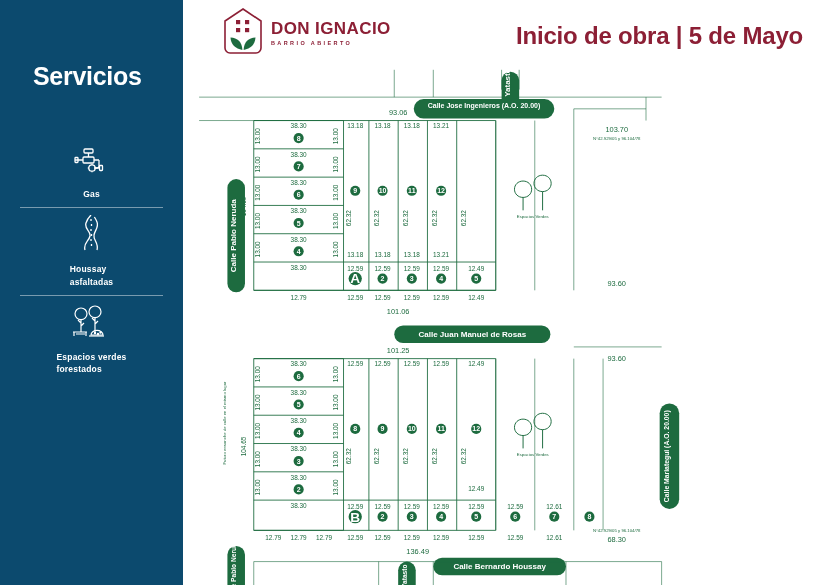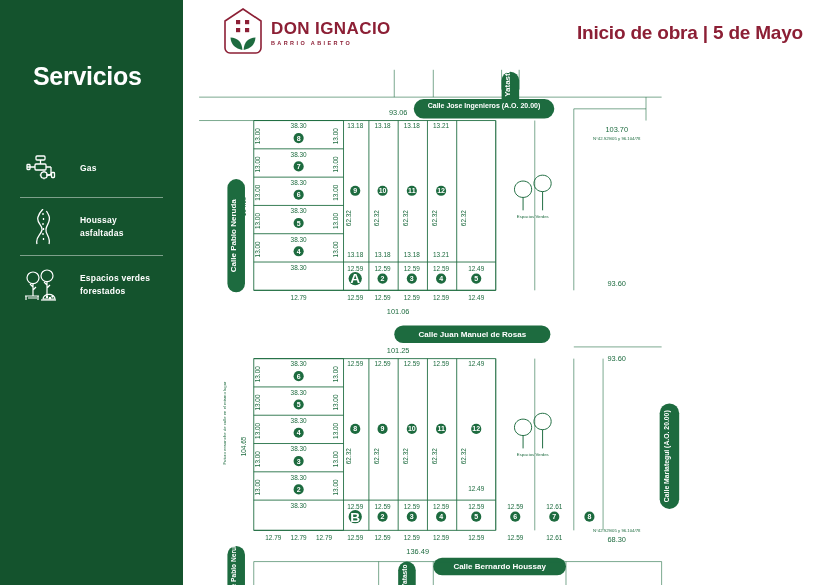--- a/index.html
+++ b/index.html
@@ -7,48 +7,48 @@
   body {
     font-family:"Liberation Sans", sans-serif;
     background:#ffffff;
     position:relative;
     overflow:hidden;
   }
 
   
   #sidebar{
     position:absolute; left:0; top:0; width:183px; height:585px;
-    background:#14532d; color:#fff;
+    background:#0c4a6e; color:#fff;
     display:flex; flex-direction:column; align-items:center;
   }
   #sidebar-title{
     font-size:25px; font-weight:bold; letter-spacing:-0.3px;
     margin-top:62px; width:100%; padding-left:33px;
   }
   #services-list{ margin-top:48px; width:143px; }
   .service-item{
     display:flex; align-items:center; gap:12px;
-    min-height:58px; padding:7px 0;
+    min-height:58px; padding:7px 0;flex-direction:column;
   }
   .service-item + .service-item{ border-top:1px solid rgba(255,255,255,.45); }
   .svc-icon{ width:48px; min-width:48px; display:flex; justify-content:center; align-items:center; }
   .svc-icon svg{ display:block; }
   .svc-label{ font-size:8.5px; font-weight:bold; line-height:1.45; letter-spacing:.2px; }
 
   
   #header{
     position:absolute; left:183px; top:0; width:645px; height:62px;
   }
   #logo-wrap{ position:absolute; left:38px; top:6px; display:flex; align-items:center; gap:6px; }
   #logo-text{ display:flex; flex-direction:column; justify-content:flex-end; }
   #logo-name{ font-size:17px; font-weight:bold; color:#8C1F35; letter-spacing:.4px; line-height:1; }
   #logo-sub{ font-size:5.5px; font-weight:bold; color:#8C1F35; letter-spacing:2.4px; margin-top:3px; }
   #header-title{
     position:absolute; right:25px; top:22px;
-    font-size:19px; font-weight:bold; color:#8C1F35; letter-spacing:-.2px;
+    font-size:24px; font-weight:bold; color:#8C1F35; letter-spacing:-.2px;
   }
 
   
   #plan{
     position:absolute; left:183px; top:62px; width:645px; height:523px;
     background:#fff;
   }
   #plan-svg{ display:block; }
 
   .st{ fill:#1d6b3f; }

